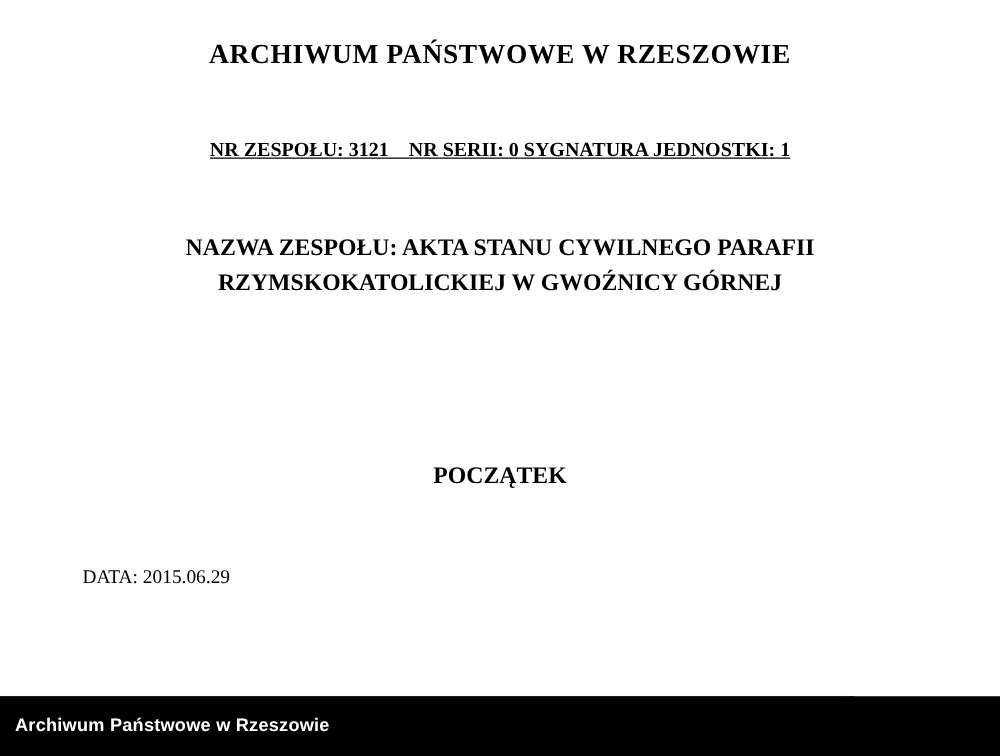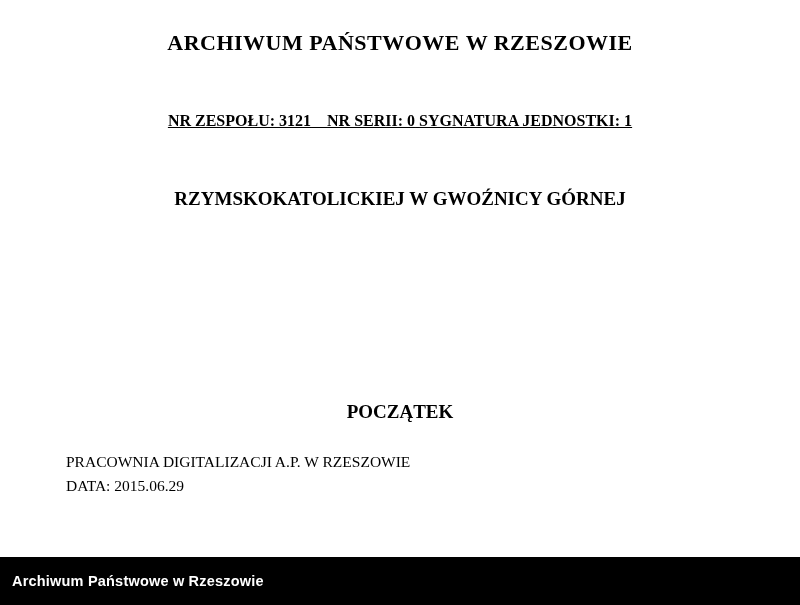--- a/index.html
+++ b/index.html
@@ -69,21 +69,20 @@
   .section-marker {
     position: absolute;
     top: 370px;
     left: 0;
     width: 800px;
     text-align: center;
     font-size: 19px;
     font-weight: bold;
     color: #000000;
     font-family: "Liberation Serif", serif;
-    margin-top: 31px;
   }
   .footer-block {
     position: absolute;
     top: 450px;
     left: 66px;
     font-size: 15.5px;
     line-height: 1.55;
     color: #000000;
     font-family: "Liberation Serif", serif;
   }
@@ -118,27 +117,27 @@
 
   <div class="scan-area">
 
     <div class="archive-title">ARCHIWUM  PAŃSTWOWE  W  RZESZOWIE</div>
 
     <div class="ref-line">
       <span class="seg">NR ZESPOŁU: 3121</span><span class="seg">    </span><span class="seg">NR SERII: 0</span><span class="seg"> </span><span class="seg">SYGNATURA JEDNOSTKI: 1</span>
     </div>
 
     <div class="fonds-name">
+      <div>NAZWA ZESPOŁU: AKTA STANU CYWILNEGO PARAFII</div>
       <div>RZYMSKOKATOLICKIEJ W GWOŹNICY GÓRNEJ</div>
     </div>
 
     <div class="section-marker">POCZĄTEK</div>
 
     <div class="footer-block">
-      <div>PRACOWNIA DIGITALIZACJI A.P. W RZESZOWIE</div>
       <div>DATA: 2015.06.29</div>
     </div>
 
   </div>
 
   <div class="viewer-bar">
     <span class="viewer-bar-label">Archiwum Państwowe w Rzeszowie</span>
   </div>
 
 </div>

